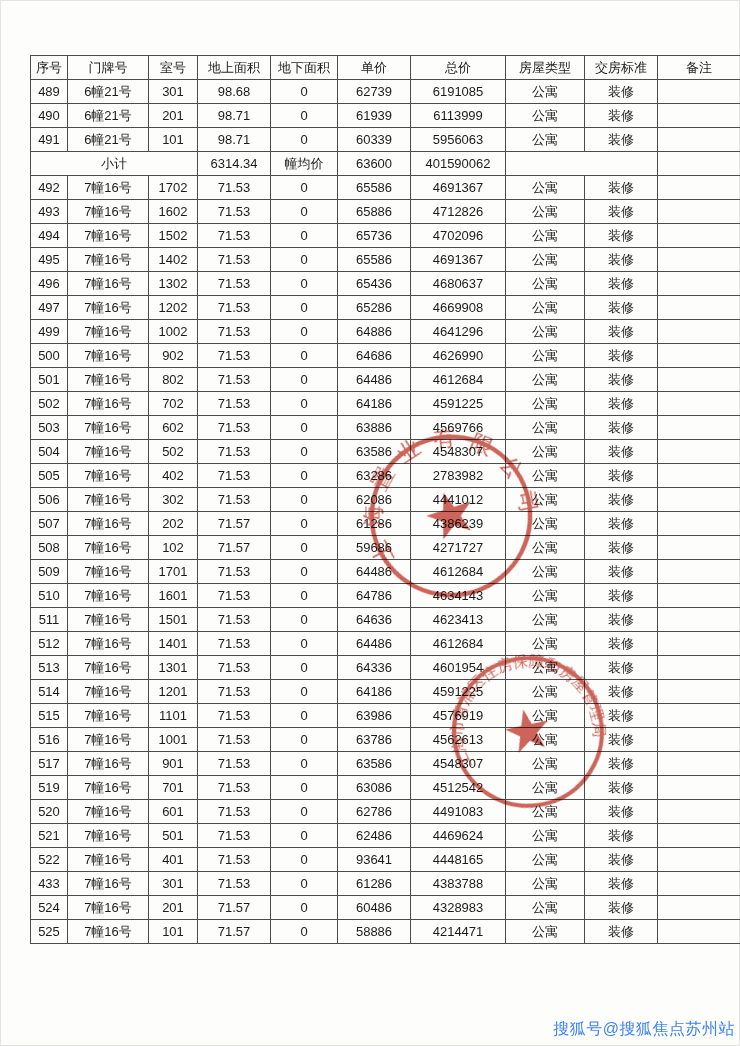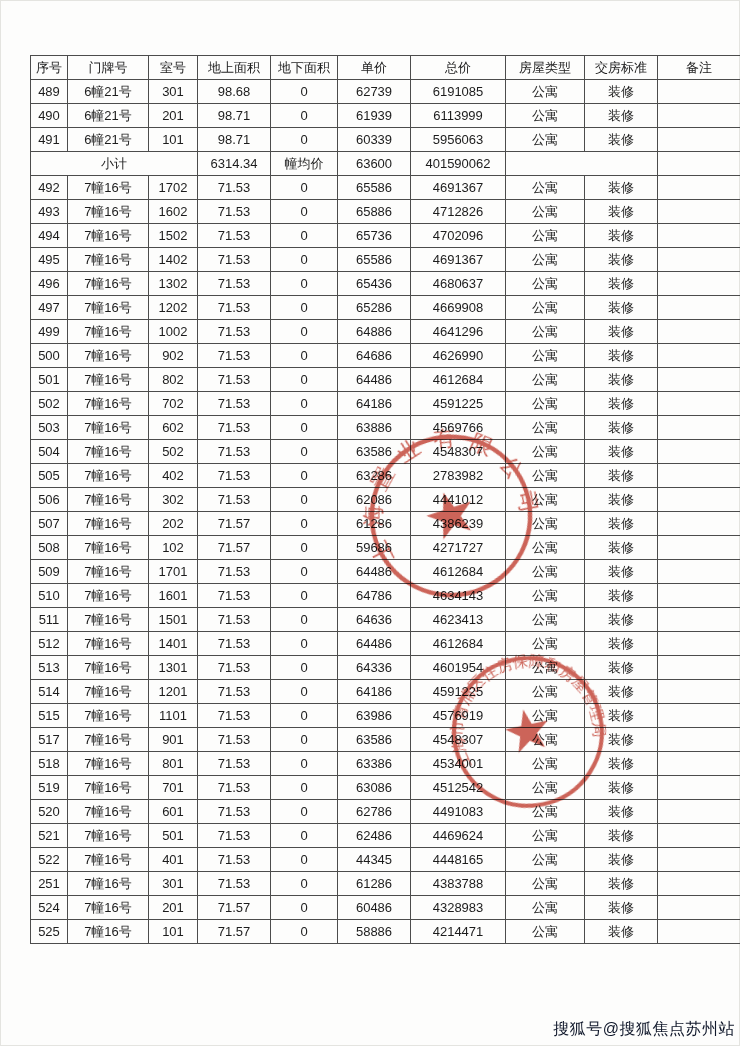--- a/index.html
+++ b/index.html
@@ -39,21 +39,21 @@
     position:absolute;pointer-events:none;
     mix-blend-mode:multiply;
     opacity:.78;
     filter:blur(.4px);
   }
   .seal-1{left:363px;top:428px;width:176px;height:176px;transform:rotate(-18deg);}
   .seal-2{left:446px;top:650px;width:164px;height:164px;transform:rotate(-12deg);}
 
   .watermark{
     position:absolute;right:5px;bottom:6px;
-    font-size:16px;color:#0f172a;letter-spacing:.5px;
+    font-size:16px;color:#3b82f6;letter-spacing:.5px;
   }
 </style>
 </head>
 <body>
 
 <div class="page-edge"></div>
 
 <table class="price-table">
   <thead>
     <tr>
@@ -385,44 +385,44 @@
         <td>1101</td>
         <td>71.53</td>
         <td>0</td>
         <td>63986</td>
         <td>4576919</td>
         <td>公寓</td>
         <td>装修</td>
         <td></td>
       </tr>
       <tr>
+        <td>516</td>
+        <td>7幢16号</td>
+        <td>1001</td>
+        <td>71.53</td>
+        <td>0</td>
+        <td>63786</td>
+        <td>4562613</td>
+        <td>公寓</td>
+        <td>装修</td>
+        <td></td>
+      </tr>
+      <tr>
         <td>517</td>
         <td>7幢16号</td>
         <td>901</td>
         <td>71.53</td>
         <td>0</td>
         <td>63586</td>
         <td>4548307</td>
         <td>公寓</td>
         <td>装修</td>
         <td></td>
       </tr>
       <tr>
-        <td>518</td>
-        <td>7幢16号</td>
-        <td>801</td>
-        <td>71.53</td>
-        <td>0</td>
-        <td>63386</td>
-        <td>4534001</td>
-        <td>公寓</td>
-        <td>装修</td>
-        <td></td>
-      </tr>
-      <tr>
         <td>519</td>
         <td>7幢16号</td>
         <td>701</td>
         <td>71.53</td>
         <td>0</td>
         <td>63086</td>
         <td>4512542</td>
         <td>公寓</td>
         <td>装修</td>
         <td></td>
@@ -450,28 +450,28 @@
         <td>公寓</td>
         <td>装修</td>
         <td></td>
       </tr>
       <tr>
         <td>522</td>
         <td>7幢16号</td>
         <td>401</td>
         <td>71.53</td>
         <td>0</td>
-        <td>44345</td>
+        <td>93641</td>
         <td>4448165</td>
         <td>公寓</td>
         <td>装修</td>
         <td></td>
       </tr>
       <tr>
-        <td>251</td>
+        <td>433</td>
         <td>7幢16号</td>
         <td>301</td>
         <td>71.53</td>
         <td>0</td>
         <td>61286</td>
         <td>4383788</td>
         <td>公寓</td>
         <td>装修</td>
         <td></td>
       </tr>

